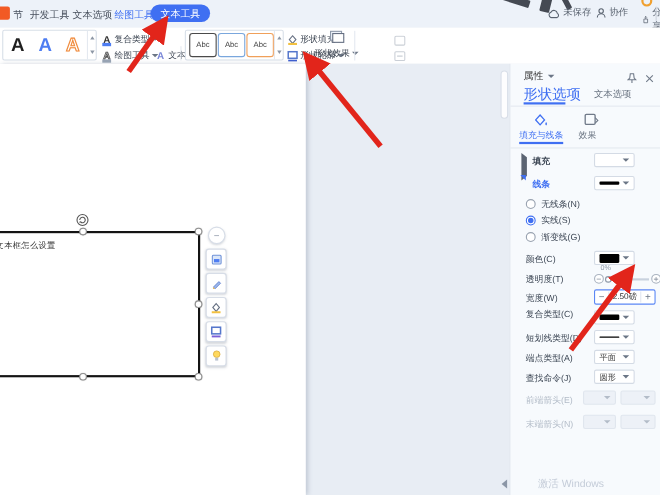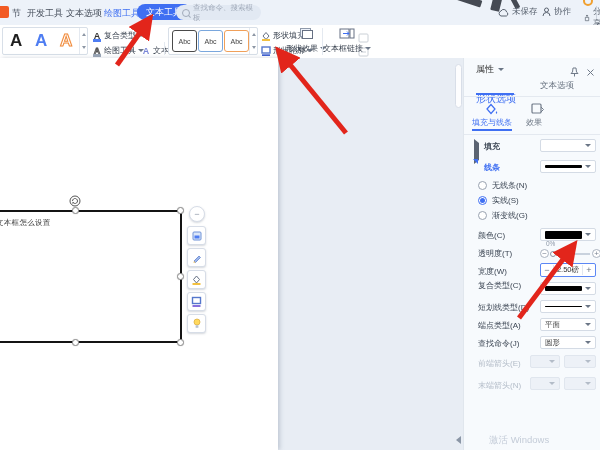--- a/index.html
+++ b/index.html
@@ -33,21 +33,21 @@
   
   #page{left:0;top:58px;width:278px;height:392px;background:#fff;overflow:hidden;box-shadow:2px 0 4px rgba(120,135,155,.35)}
   #workspace{left:278px;top:58px;width:185px;height:392px;background:#e8edf4}
   #textbox{border:2px solid #141414;background:transparent}
   .hdl{width:7px;height:7px;background:#fff;border:1px solid #8f8f8f;border-radius:50%;box-sizing:border-box;box-shadow:0 0 1px rgba(0,0,0,.3)}
   .fbtn{left:187px;width:17px;height:17px;background:#fff;border:1px solid #d7dde7;border-radius:3px;box-shadow:0 1px 2px rgba(90,105,125,.25);display:flex;align-items:center;justify-content:center}
   
   #panel{left:463px;top:58px;width:137px;height:392px;background:#f7fafd;border-left:1px solid #e0e6ed;box-sizing:border-box}
   .plab{font-size:8px;color:#3c4654;white-space:nowrap}
   .plab.dis{color:#b3bcc8}
-  .dd{background:#fff;border:1px solid #d4dbe5;border-radius:2px;height:13px;width:56px;display:flex;align-items:center;padding:0 4px;box-sizing:border-box}
+  .dd{background:#fff;border:1px solid #d4dbe5;border-radius:2px;height:13px;width:37px;display:flex;align-items:center;padding:0 4px;box-sizing:border-box}
   .dd .car{margin-left:auto}
   .dd.dis{background:#edf1f7;border-color:#e0e6ee}
   .bar{height:3px;background:#000;flex:1;margin-right:3px;border-radius:1px}
   .bar.thin{height:1.5px}
   .rad{width:9px;height:9px;border:1px solid #98a2b0;border-radius:50%;background:#fff;box-sizing:border-box;flex:none}
   .rad.sel{border-color:#3f6ff2}
   .rad.sel::after{content:"";display:block;width:5px;height:5px;background:#3f6ff2;border-radius:50%;margin:1px}
   .radrow{display:flex;align-items:center;gap:5px}
   .sec-tri{width:0;height:0;border-top:4px solid transparent;border-bottom:4px solid transparent;border-left:5px solid #5b6472}
   .sec-tri.exp{border-left:5px solid transparent;border-right:none;border-top:5px solid #3f6ff2;transform:rotate(-45deg)}
@@ -58,24 +58,20 @@
 </head>
 <body>
 
 <div id="tabbar" class="abs">
   <div class="abs" style="left:0;top:6px;width:9px;height:12px;background:#f25a24;border-radius:0 2px 2px 0"></div>
   <div class="abs tab" style="left:12px">节</div>
   <div class="abs tab" style="left:27px">开发工具</div>
   <div class="abs tab" style="left:66px">文本选项</div>
   <div class="abs tab blue" style="left:104px">绘图工具</div>
   <div id="texttool-pill" class="abs" style="left:137px">文本工具</div>
-  <div id="searchbox" class="abs" style="left:176px;width:73px">
-    <span class="mag"></span>
-    <span>查找命令、搜索模板</span>
-  </div>
 
   <div class="abs deco" style="left:452px;top:-4px;width:30px;height:7px;transform:rotate(18deg)"></div>
   <div class="abs deco" style="left:492px;top:-5px;width:9px;height:16px;transform:rotate(14deg)"></div>
   <div class="abs deco" style="left:512px;top:-6px;width:5px;height:15px;transform:rotate(-28deg)"></div>
   <div class="abs" style="left:583px;top:-4px;width:10px;height:10px;border:2px solid #f0a030;border-radius:50%;box-sizing:border-box"></div>
   <div class="abs tbr-item" style="left:498px">
     <svg width="11" height="9" viewBox="0 0 11 9">
         <path d="M3 8 A2.6 2.6 0 0 1 3 3 A3 3 0 0 1 8.6 4 A2.2 2.2 0 0 1 8.4 8 Z" fill="none" stroke="#59626f" stroke-width="1"></path>
       </svg>
     <span>未保存</span>
@@ -157,31 +153,20 @@
         <rect x="1.5" y="1.5" width="10" height="8" fill="#eef3fb" stroke="#8f9aab"></rect>
         <rect x="3.5" y="3.5" width="10" height="8" fill="#fff" stroke="#667083"></rect>
       </svg>
     <div class="rbtn" style="margin-top:2px">
         <span class="lab">形状效果</span>
         <span class="car"></span>
       </div>
   </div>
   <div class="abs vdiv" style="left:322px"></div>
 
-  <div class="abs bigbtn" style="left:324px;top:2px;width:46px">
-    <svg width="16" height="13" viewBox="0 0 16 13">
-        <rect x="1" y="2" width="9" height="9" fill="none" stroke="#667083"></rect>
-        <rect x="11" y="2" width="4" height="9" fill="none" stroke="#667083"></rect>
-        <path d="M4 6.5 h6 M8 4.5 l2 2 -2 2" fill="none" stroke="#3f6ff2"></path>
-      </svg>
-    <div class="rbtn" style="margin-top:2px">
-        <span class="lab">文本框链接</span>
-        <span class="car"></span>
-      </div>
-  </div>
   <div class="abs" style="left:358px;top:4px;opacity:.45">
     <svg width="11" height="10" viewBox="0 0 11 10">
         <rect x="1" y="1" width="9" height="8" rx="1" fill="none" stroke="#8b96a6"></rect>
       </svg>
   </div>
   <div class="abs" style="left:358px;top:18px;opacity:.45">
     <svg width="11" height="10" viewBox="0 0 11 10">
         <rect x="1" y="1" width="9" height="8" rx="1" fill="none" stroke="#8b96a6"></rect>
         <path d="M3 5 h5" stroke="#8b96a6"></path>
       </svg>
@@ -257,21 +242,21 @@
     <svg width="9" height="10" viewBox="0 0 9 10">
         <path d="M3 1 h3 l.5 4 1.5 1.5 h-7 L2.5 5 Z M4.5 6.5 V9.5" fill="none" stroke="#707a89"></path>
       </svg>
   </div>
   <div class="abs" style="left:122px;top:5px">
     <svg width="9" height="9" viewBox="0 0 9 9">
         <path d="M1.5 1.5 L7.5 7.5 M7.5 1.5 L1.5 7.5" stroke="#707a89"></path>
       </svg>
   </div>
 
-  <div class="abs" style="left:12px;top:34px;font-size:10px;color:#3f6ff2">形状选项</div>
+  <div class="abs" style="left:12px;top:19px;font-size:13px;color:#3f6ff2">形状选项</div>
   <div class="abs" style="left:12px;top:35px;width:38px;height:2px;background:#3f6ff2"></div>
   <div class="abs" style="left:76px;top:22px;font-size:8.5px;color:#6a7482">文本选项</div>
   <div class="abs" style="left:0;top:38px;width:137px;height:1px;background:#e4e9f0"></div>
 
   <div class="abs" style="left:20px;top:44px">
     <svg width="15" height="14" viewBox="0 0 15 14">
         <path d="M3 7 L7 2.5 L11 7 L7 11.5 Z" fill="none" stroke="#3f6ff2" stroke-width="1.2"></path>
         <path d="M12.5 9 q1.5 2 0 3 q-1.5-1 0-3" fill="#3f6ff2"></path>
       </svg>
   </div>

